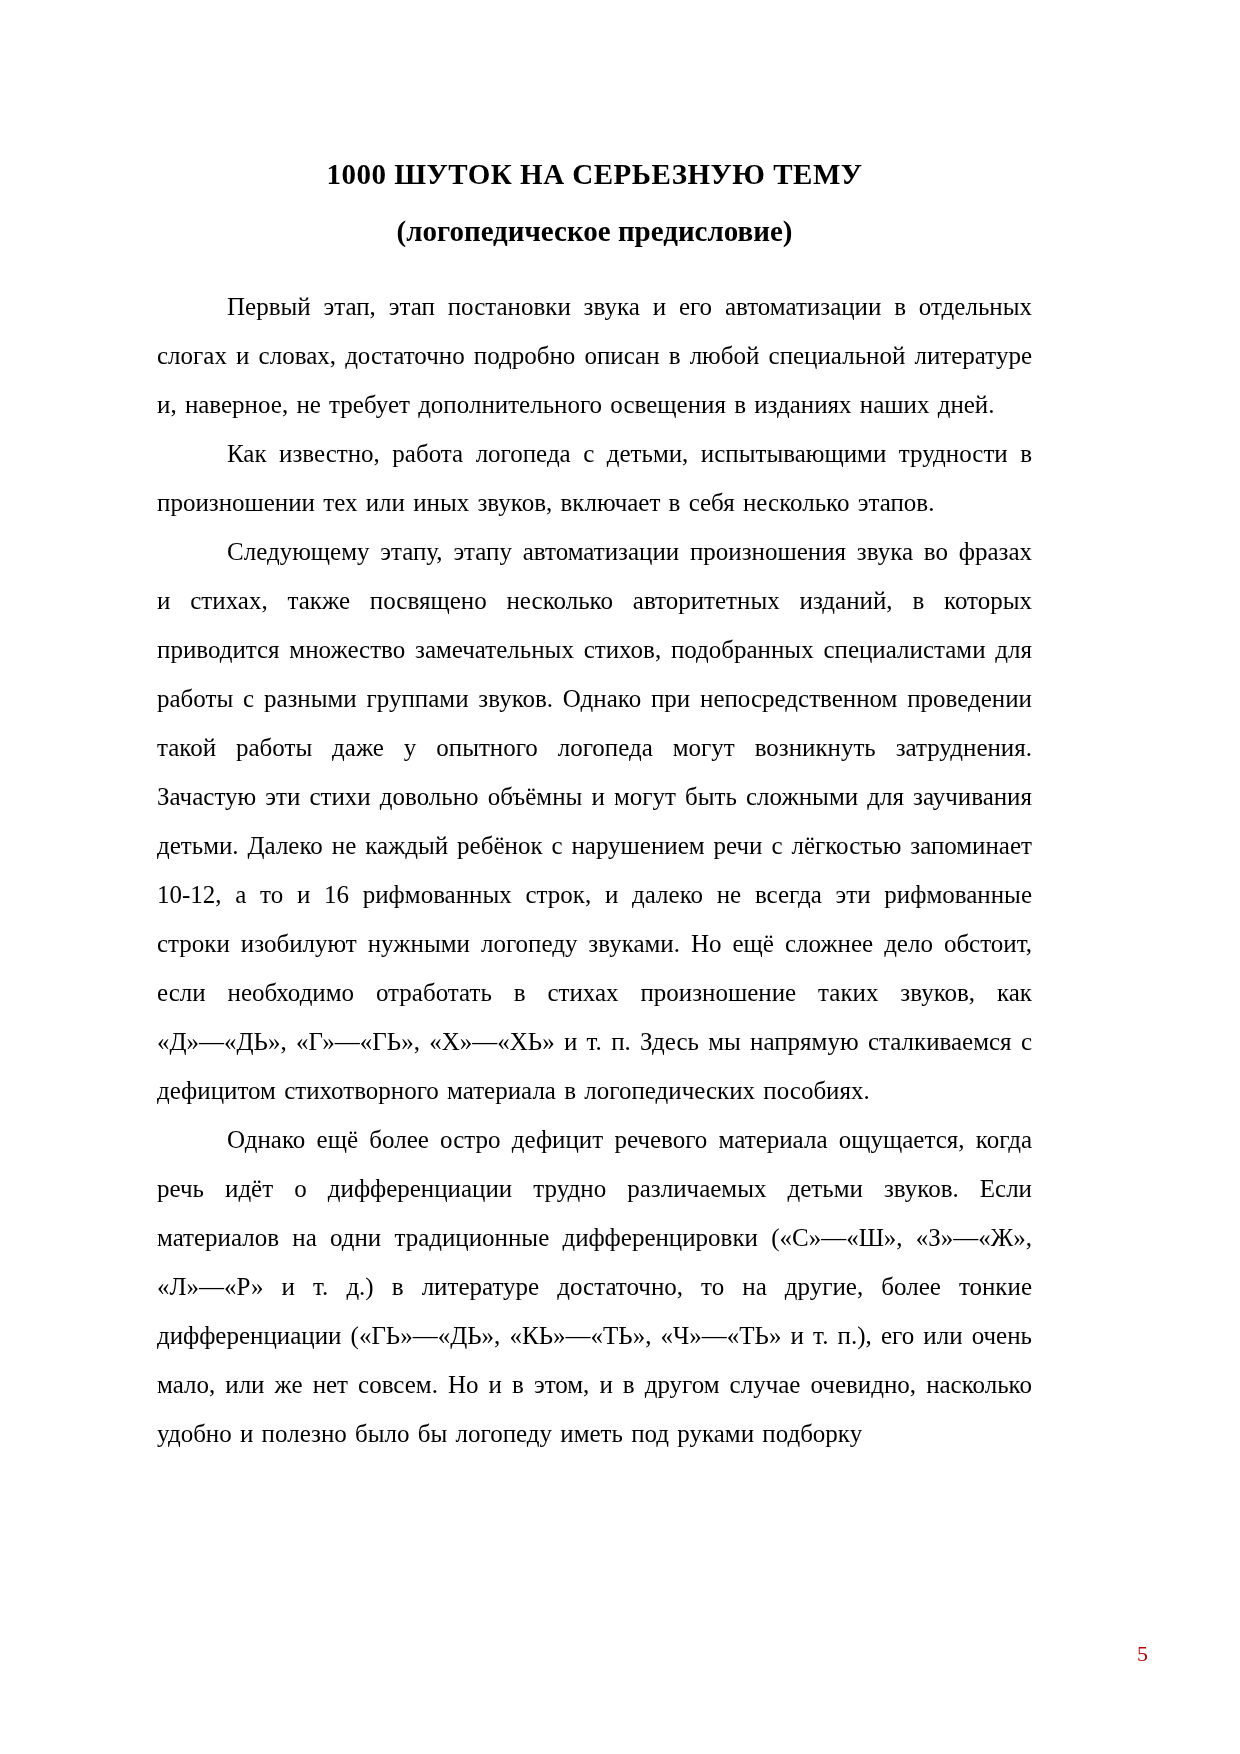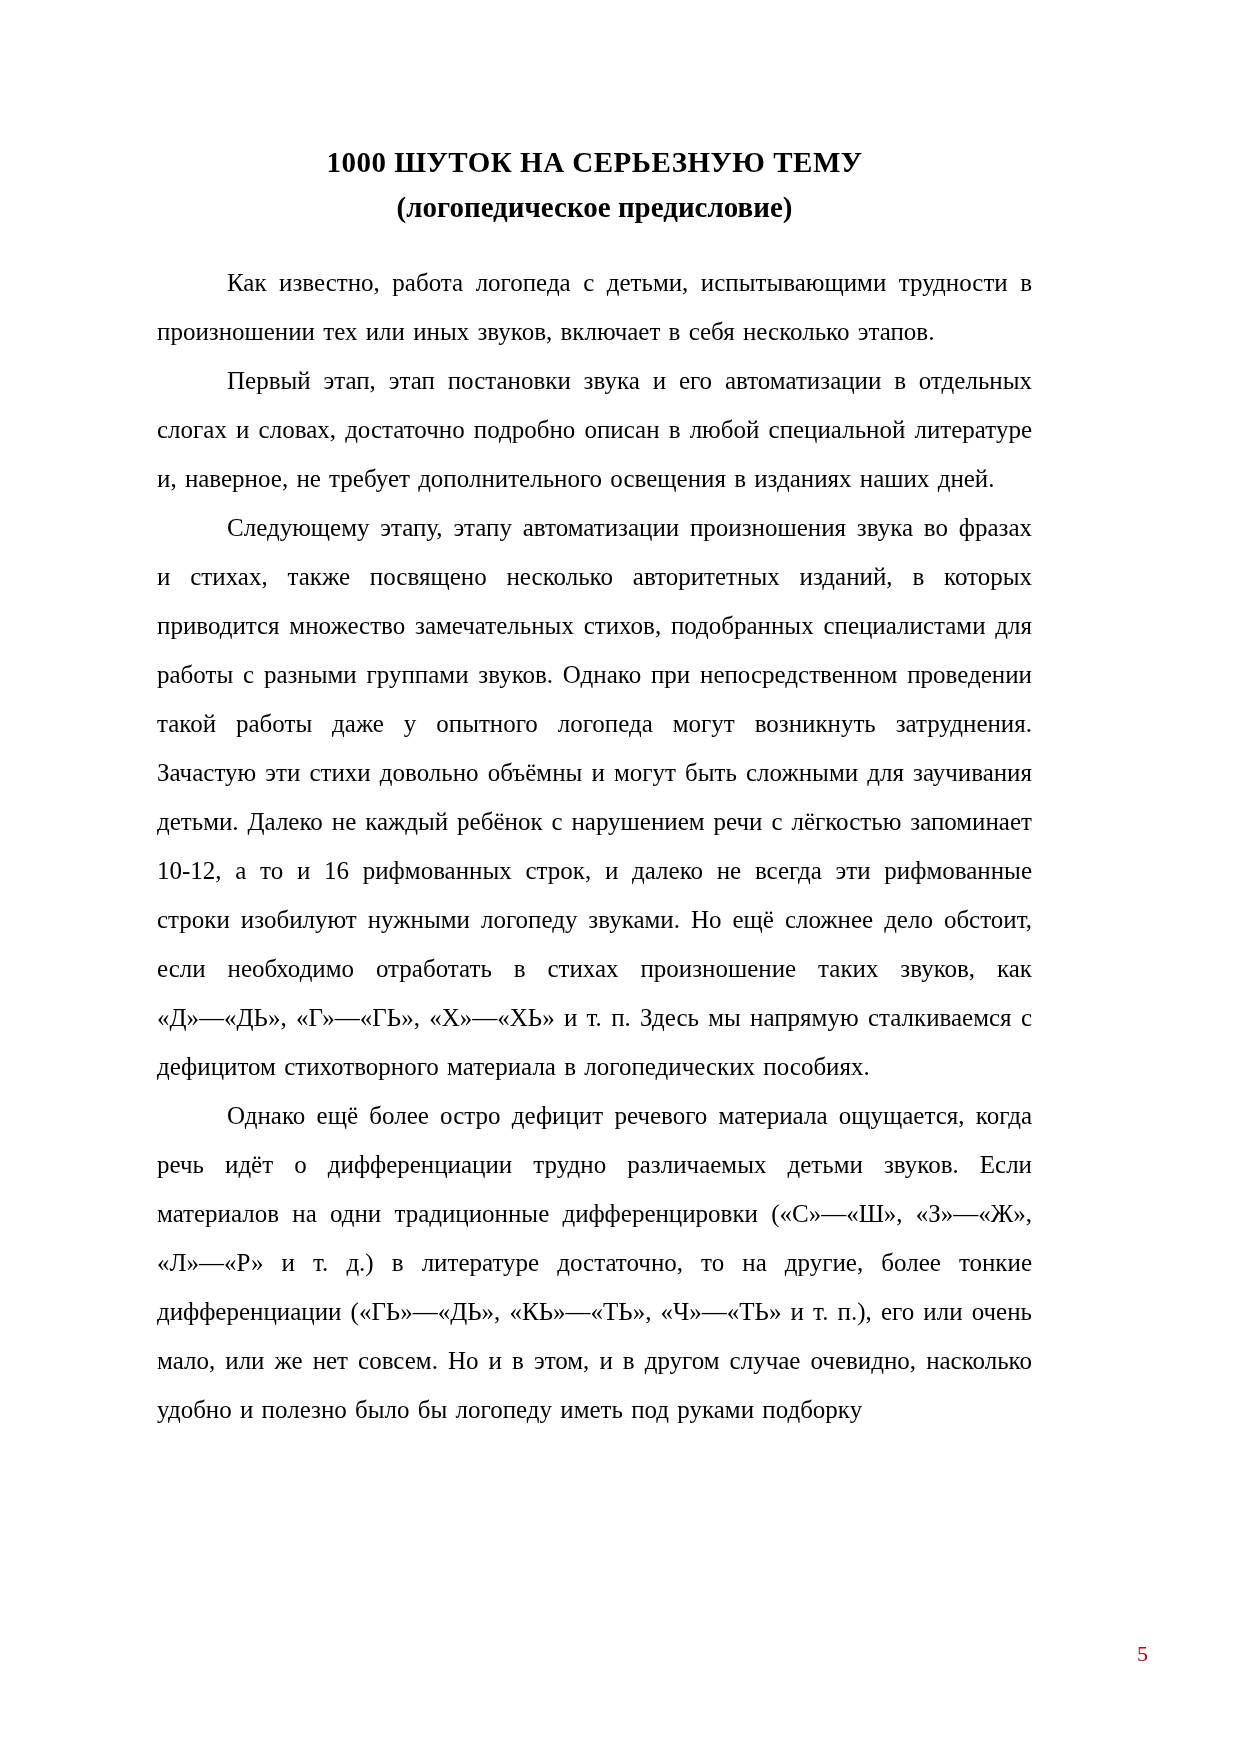--- a/index.html
+++ b/index.html
@@ -15,21 +15,21 @@
     font-family: "Liberation Serif", "DejaVu Serif", serif;
     color: #000000;
     overflow: hidden;
     box-sizing: border-box;
     padding: 140px 83px 0 157px; 
   }
   .text-column {
     width: 875px;
   }
   .doc-title {
-    margin: 0;
+    margin: 12px;
     font-size: 29px;
     font-weight: bold;
     text-align: center;
     line-height: 45px;
     letter-spacing: 0.5px;
   }
   .doc-subtitle {
     margin: 0 0 28px 0;
     font-size: 29px;
     font-weight: bold;
@@ -55,20 +55,20 @@
   }
 </style>
 </head>
 <body>
 
 <div class="page">
   <div class="text-column">
     <h1 class="doc-title">1000 ШУТОК НА СЕРЬЕЗНУЮ ТЕМУ</h1>
     <h2 class="doc-subtitle">(логопедическое предисловие)</h2>
 
+    <p class="body-par">Первый этап, этап постановки звука и его автоматизации в отдельных слогах и словах, достаточно подробно описан в любой специальной литературе и, наверное, не требует дополнительного освещения в изданиях наших дней.</p>
     <p class="body-par">Как известно, работа логопеда с детьми, испытывающими трудности в произношении тех или иных звуков, включает в себя несколько этапов.</p>
-    <p class="body-par">Первый этап, этап постановки звука и его автоматизации в отдельных слогах и словах, достаточно подробно описан в любой специальной литературе и, наверное, не требует дополнительного освещения в изданиях наших дней.</p>
     <p class="body-par">Следующему этапу, этапу автоматизации произношения звука во фразах и стихах, также посвящено несколько авторитетных изданий, в которых приводится множество замечательных стихов, подобранных специалистами для работы с разными группами звуков. Однако при непосредственном проведении такой работы даже у опытного логопеда могут возникнуть затруднения. Зачастую эти стихи довольно объёмны и могут быть сложными для заучивания детьми. Далеко не каждый ребёнок с нарушением речи с лёгкостью запоминает 10-12, а то и 16 рифмованных строк, и далеко не всегда эти рифмованные строки изобилуют нужными логопеду звуками. Но ещё сложнее дело обстоит, если необходимо отработать в стихах произношение таких звуков, как «Д»—«ДЬ», «Г»—«ГЬ», «Х»—«ХЬ» и т. п. Здесь мы напрямую сталкиваемся с дефицитом стихотворного материала в логопедических пособиях.</p>
     <p class="body-par">Однако ещё более остро дефицит речевого материала ощущается, когда речь идёт о дифференциации трудно различаемых детьми звуков. Если материалов на одни традиционные дифференцировки («С»—«Ш», «З»—«Ж», «Л»—«Р» и т. д.) в литературе достаточно, то на другие, более тонкие дифференциации («ГЬ»—«ДЬ», «КЬ»—«ТЬ», «Ч»—«ТЬ» и т. п.), его или очень мало, или же нет совсем. Но и в этом, и в другом случае очевидно, насколько удобно и полезно было бы логопеду иметь под руками подборку</p>
   </div>
 
   <div class="page-number">5</div>
 </div>
 
 </body></html>

